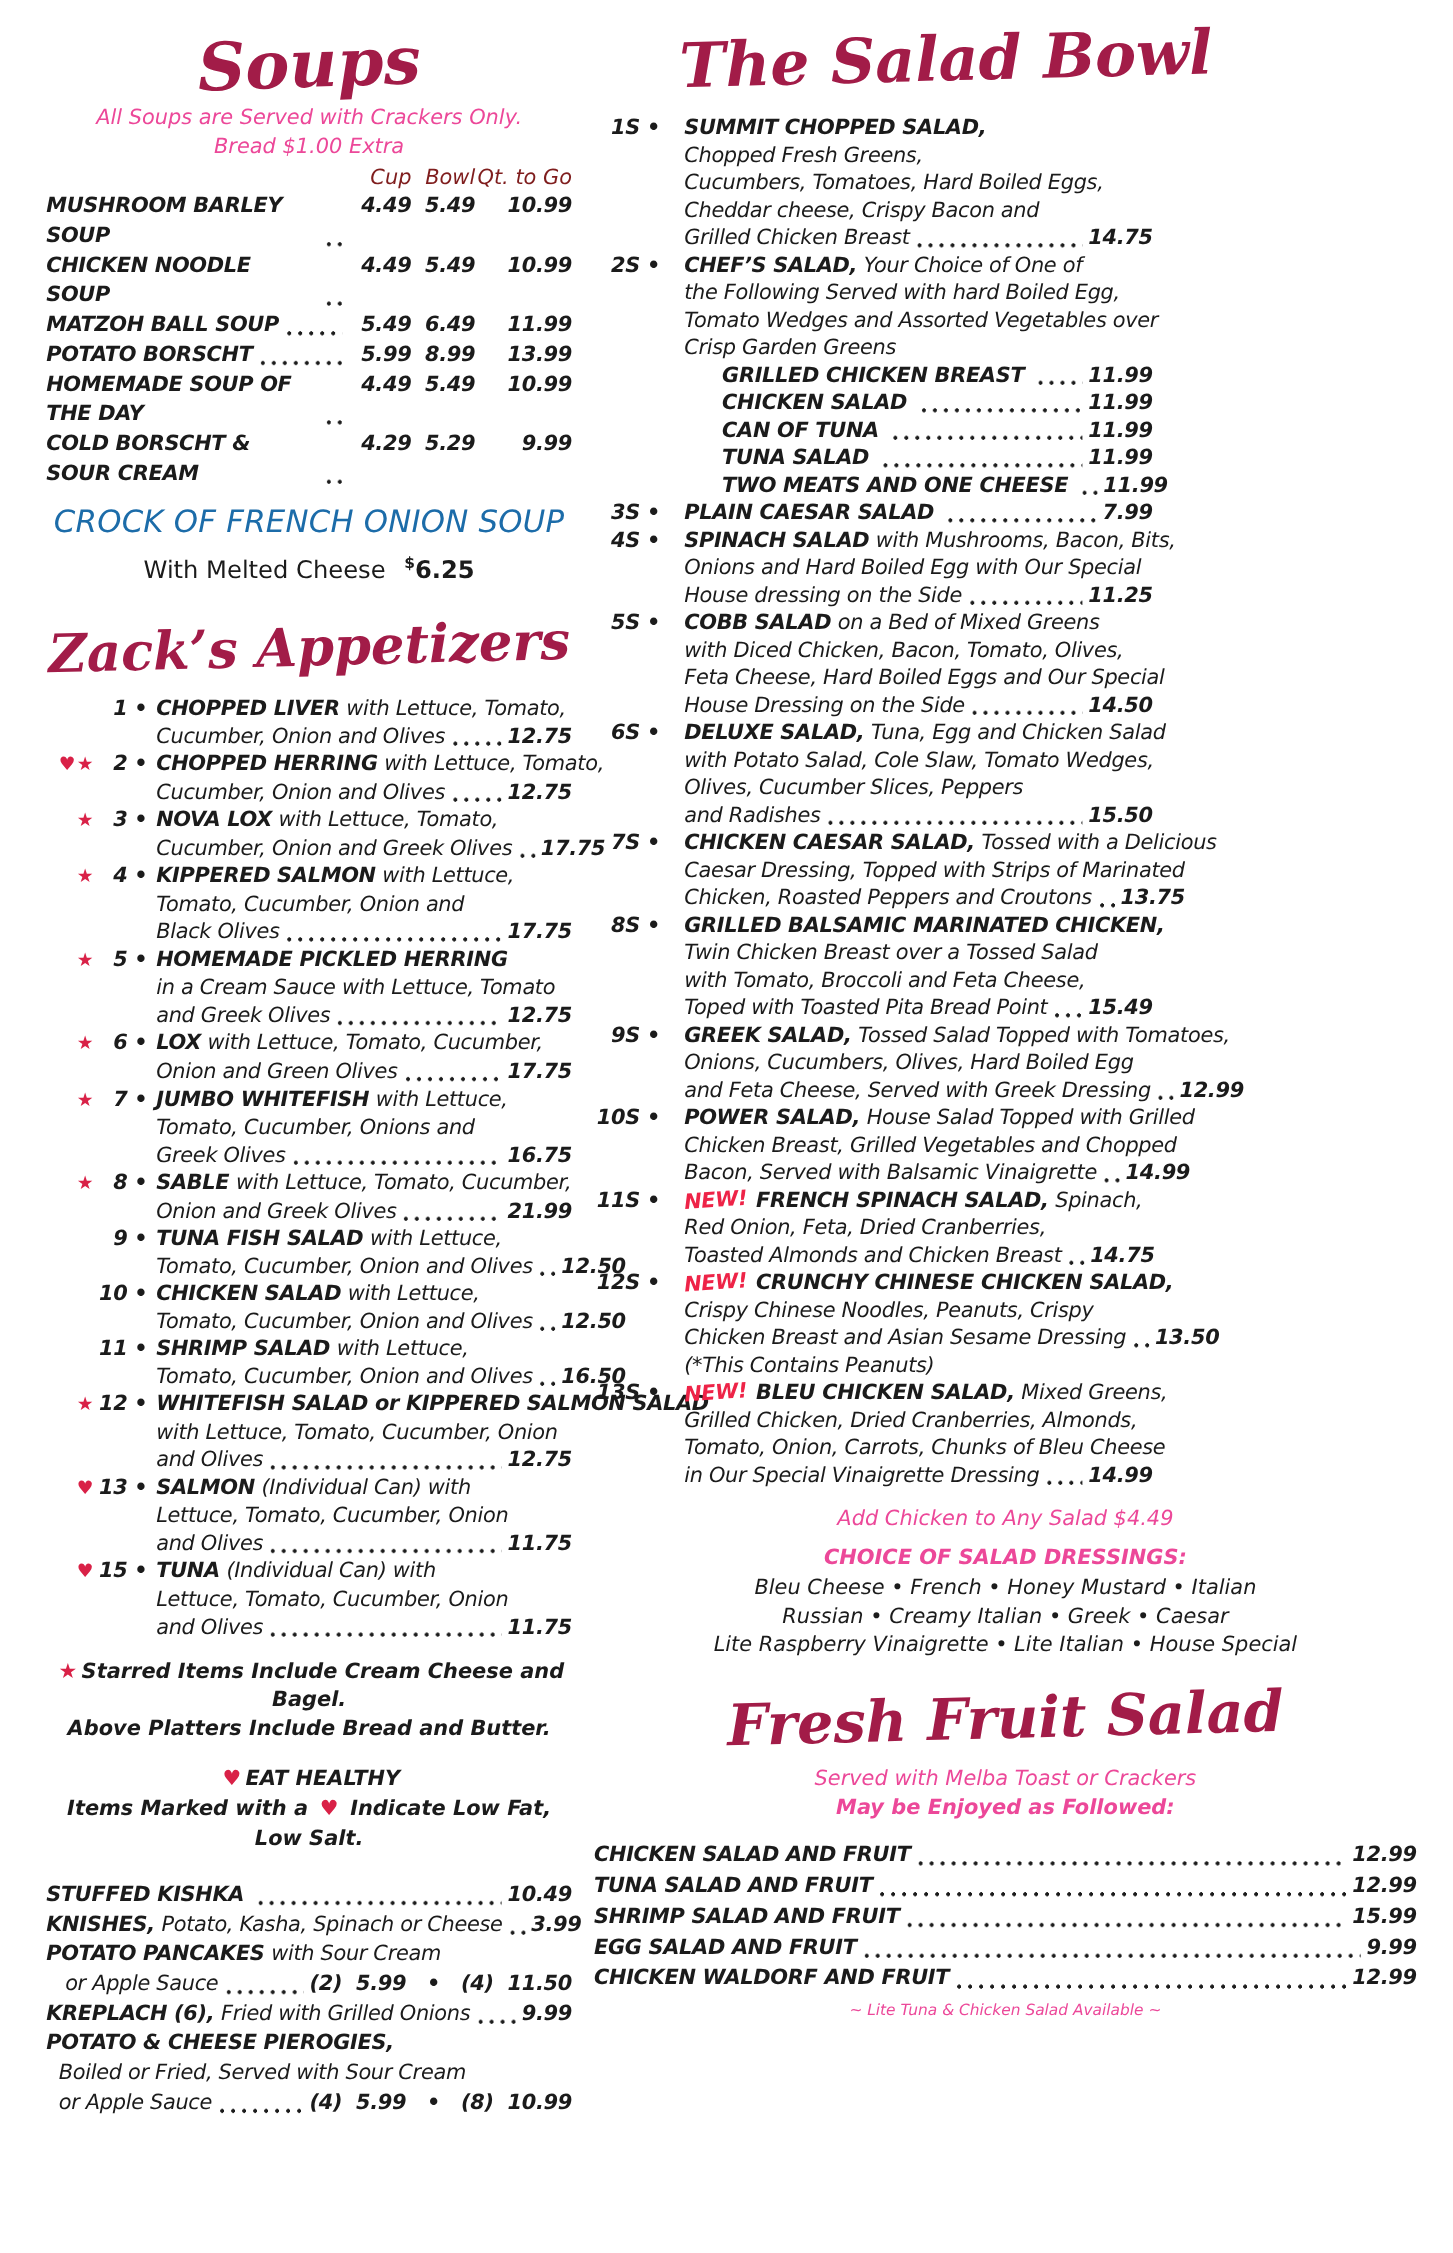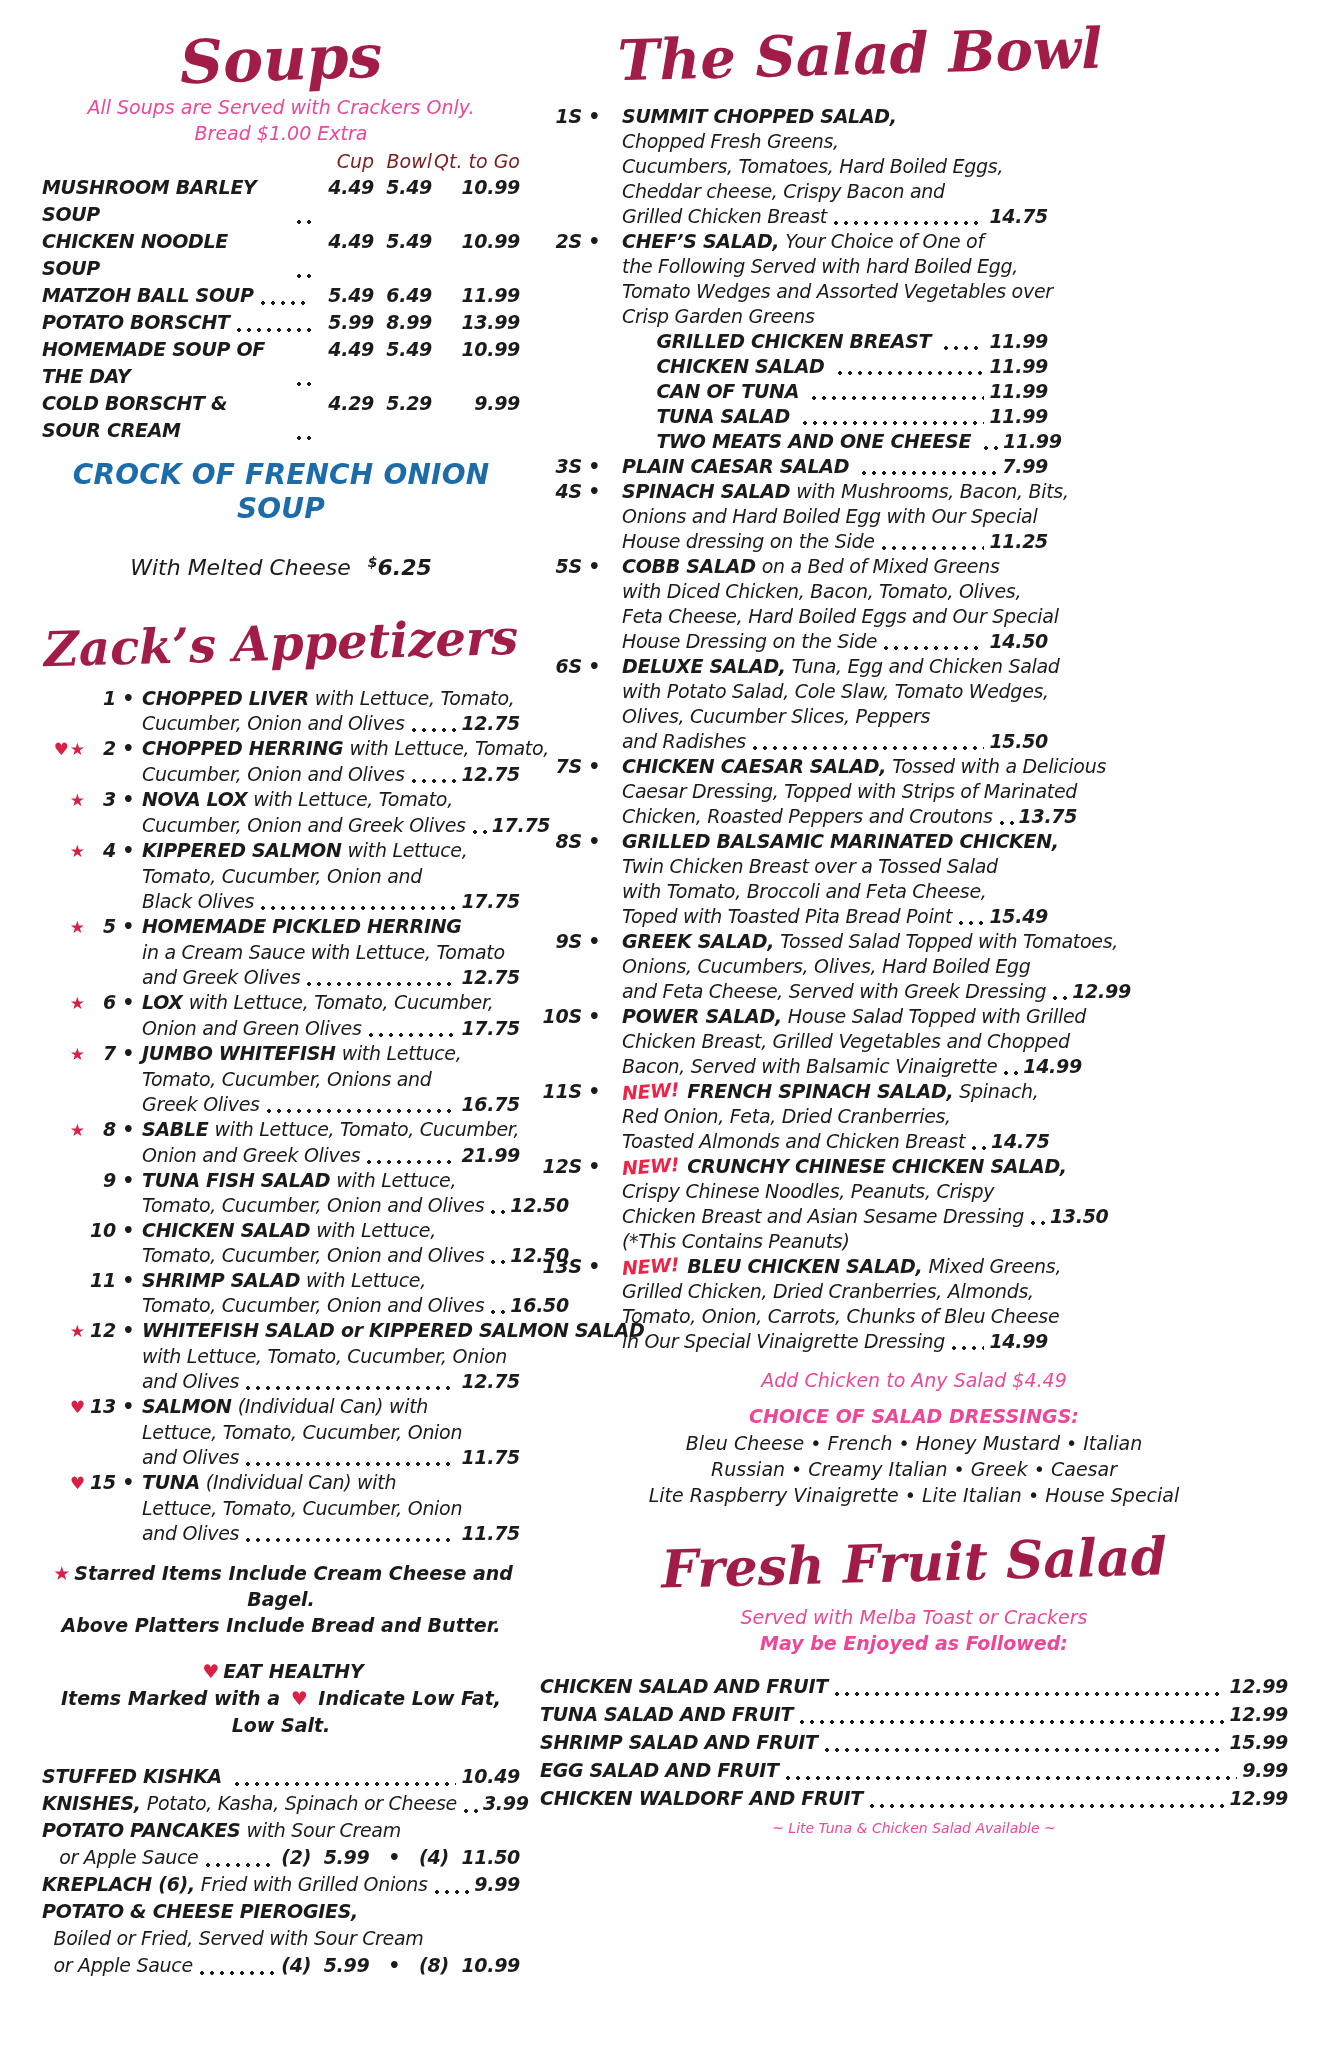--- a/index.html
+++ b/index.html
@@ -45,22 +45,22 @@
   .soup-cols .fill{flex:1}
   .scell{flex:0 0 58px;text-align:right}
   .scell-qt{flex:0 0 88px;text-align:right}
   .soup-row{display:flex;align-items:baseline;font-size:19px;font-style:italic;
             line-height:27px;letter-spacing:-0.3px}
   .soup-row .price-cell{flex:0 0 58px;text-align:right;font-weight:700}
   .soup-row .price-cell-qt{flex:0 0 88px;text-align:right;font-weight:700}
 
   
   .crock{margin-top:14px;text-align:center}
-  .crock-title{font-size:28px;font-weight:700;font-style:italic;color:#1c6ca9;line-height:34px;letter-spacing:0.2px}
-  .crock-sub{font-size:22px;font-style:italic;line-height:40px;margin-top:16px}
+  .crock-title{font-size:28px;font-weight:400;font-style:italic;color:#1c6ca9;line-height:34px;letter-spacing:0.2px}
+  .crock-sub{font-size:22px;line-height:30px;margin-top:6px}
   .crock-price{font-weight:700;margin-left:10px}
   .crock-price sup{font-size:14px}
 
   
   .star-note{margin-top:14px;text-align:center;font-size:19px;font-style:italic;font-weight:700;line-height:26px}
   .glyph-red{color:#d92147;font-style:normal;font-weight:400;margin:0 4px}
   .healthy{margin-top:20px;text-align:center;font-size:19px;font-style:italic;font-weight:700;line-height:27px}
 
   
   .sides{margin-top:24px}

